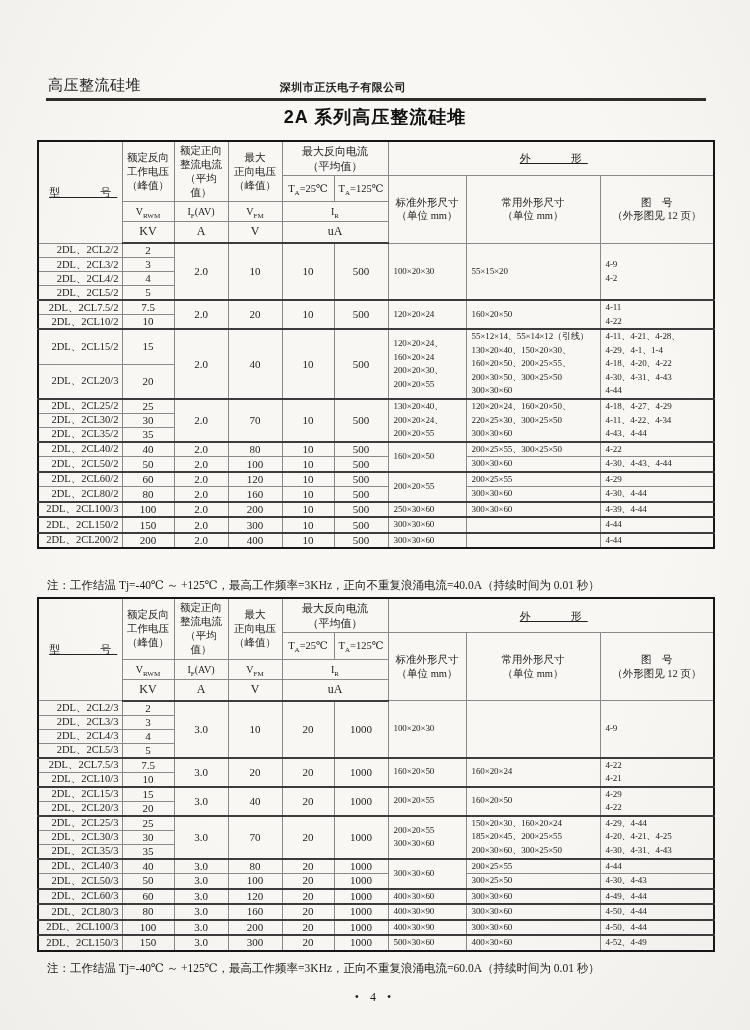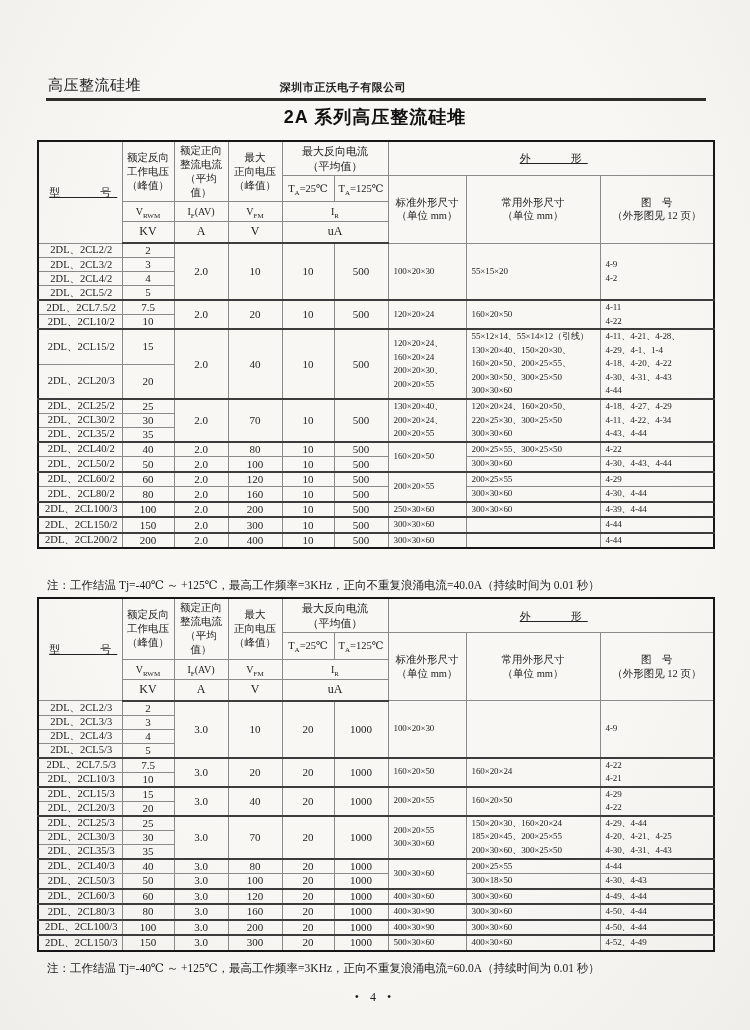--- a/index.html
+++ b/index.html
@@ -33,21 +33,21 @@
   .w0{width:84px}.w1{width:52px}.w2{width:54px}.w3{width:54px}.w4{width:52px}
   .w5{width:54px}.w6{width:78px}.w7{width:134px}.w8{width:114px}
   .spec th,.spec td{border:1px solid #8a8a8a;padding:0 3px;text-align:center;vertical-align:middle;color:#222;}
   .spec thead th{font-weight:normal;font-size:10.5px;line-height:1.32;padding:2px 1px;}
   .spec thead .t-big{font-size:11px;}
   .spec thead .sp{letter-spacing:6px;text-indent:6px;text-decoration:underline;}
   .spec thead .t-sym{font-size:10px;height:15px;}
   .spec thead tr.units th{border-bottom:2px solid #3c3c3c;font-size:12px;height:14px;}
   sub{font-size:7px;line-height:0;}
   .spec td{font-size:11px;height:13px;line-height:1.18;}
-  .spec td.c0{text-align:center;padding-left:5px;font-size:10.5px;white-space:nowrap;}
+  .spec td.c0{text-align:right;padding-left:5px;font-size:10.5px;white-space:nowrap;}
   .spec td.c6,.spec td.c7,.spec td.c8{
     text-align:left;font-size:9px;line-height:1.5;white-space:nowrap;padding-left:5px;letter-spacing:-.1px;}
   .spec tr.grp td{border-top:2px solid #3c3c3c;}
   .note{font-size:11.5px;margin:9px 0 14px;padding-left:10px;color:#1c1c1c;}
   .block-2a .note{margin-bottom:4px;margin-top:29px;}
   .page-number{text-align:center;font-size:12px;margin-top:14px;letter-spacing:4px;color:#1c1c1c;}
 </style>
 </head>
 <body>
 
@@ -433,21 +433,21 @@
               <td class="c7">200×25×55</td>
               <td class="c8">4-44</td>
             </tr>
             <tr>
               <td class="c0">2DL、2CL50/3</td>
               <td class="c1">50</td>
               <td class="c2">3.0</td>
               <td class="c3">100</td>
               <td class="c4">20</td>
               <td class="c5">1000</td>
-              <td class="c7">300×18×50</td>
+              <td class="c7">300×25×50</td>
               <td class="c8">4-30、4-43</td>
             </tr>
             <tr class="grp">
               <td class="c0">2DL、2CL60/3</td>
               <td class="c1">60</td>
               <td class="c2">3.0</td>
               <td class="c3">120</td>
               <td class="c4">20</td>
               <td class="c5">1000</td>
               <td class="c6">400×30×60</td>

